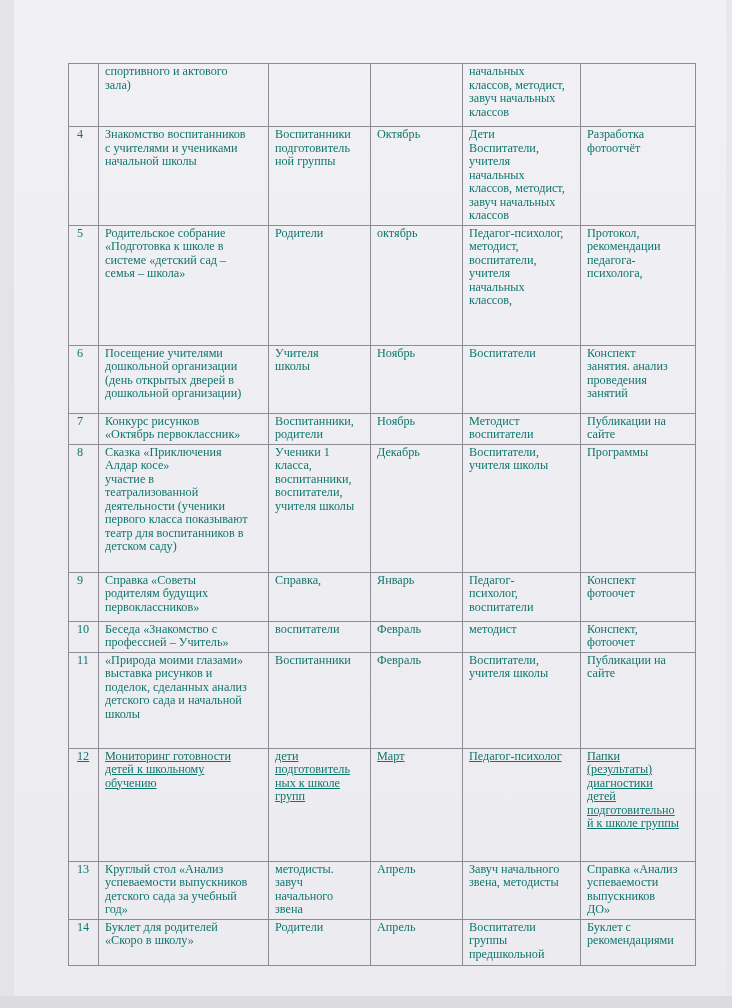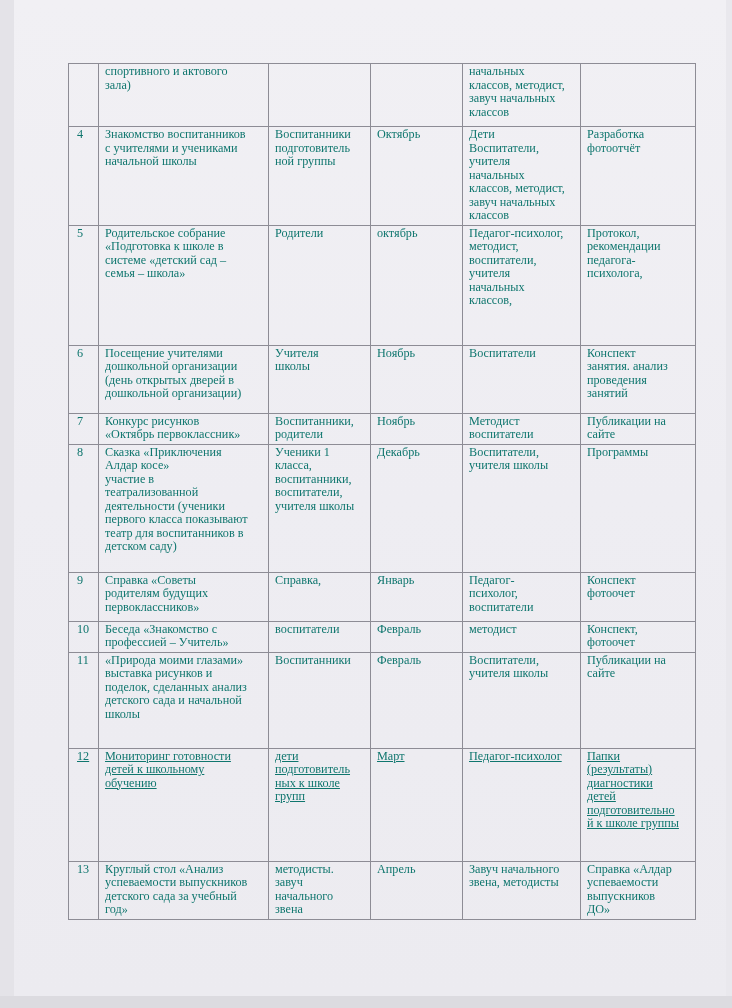--- a/index.html
+++ b/index.html
@@ -219,19 +219,31 @@
 успеваемости выпускников
 детского сада за учебный
 год»</span></td>
         <td><span class="cell-text">методисты.
 завуч
 начального
 звена</span></td>
         <td><span class="cell-text">Апрель</span></td>
         <td><span class="cell-text">Завуч начального
 звена, методисты</span></td>
-        <td><span class="cell-text">Справка «Алдар
+        <td><span class="cell-text">Справка «Анализ
 успеваемости
 выпускников
 ДО»</span></td>
+      </tr>
+      <tr style="height: 46px;">
+        <td class="num"><span class="cell-text">14</span></td>
+        <td><span class="cell-text">Буклет для родителей
+«Скоро в школу»</span></td>
+        <td><span class="cell-text">Родители</span></td>
+        <td><span class="cell-text">Апрель</span></td>
+        <td><span class="cell-text">Воспитатели
+группы
+предшкольной</span></td>
+        <td><span class="cell-text">Буклет с
+рекомендациями</span></td>
       </tr>
     </tbody>
 </table>
 
 </body></html>

